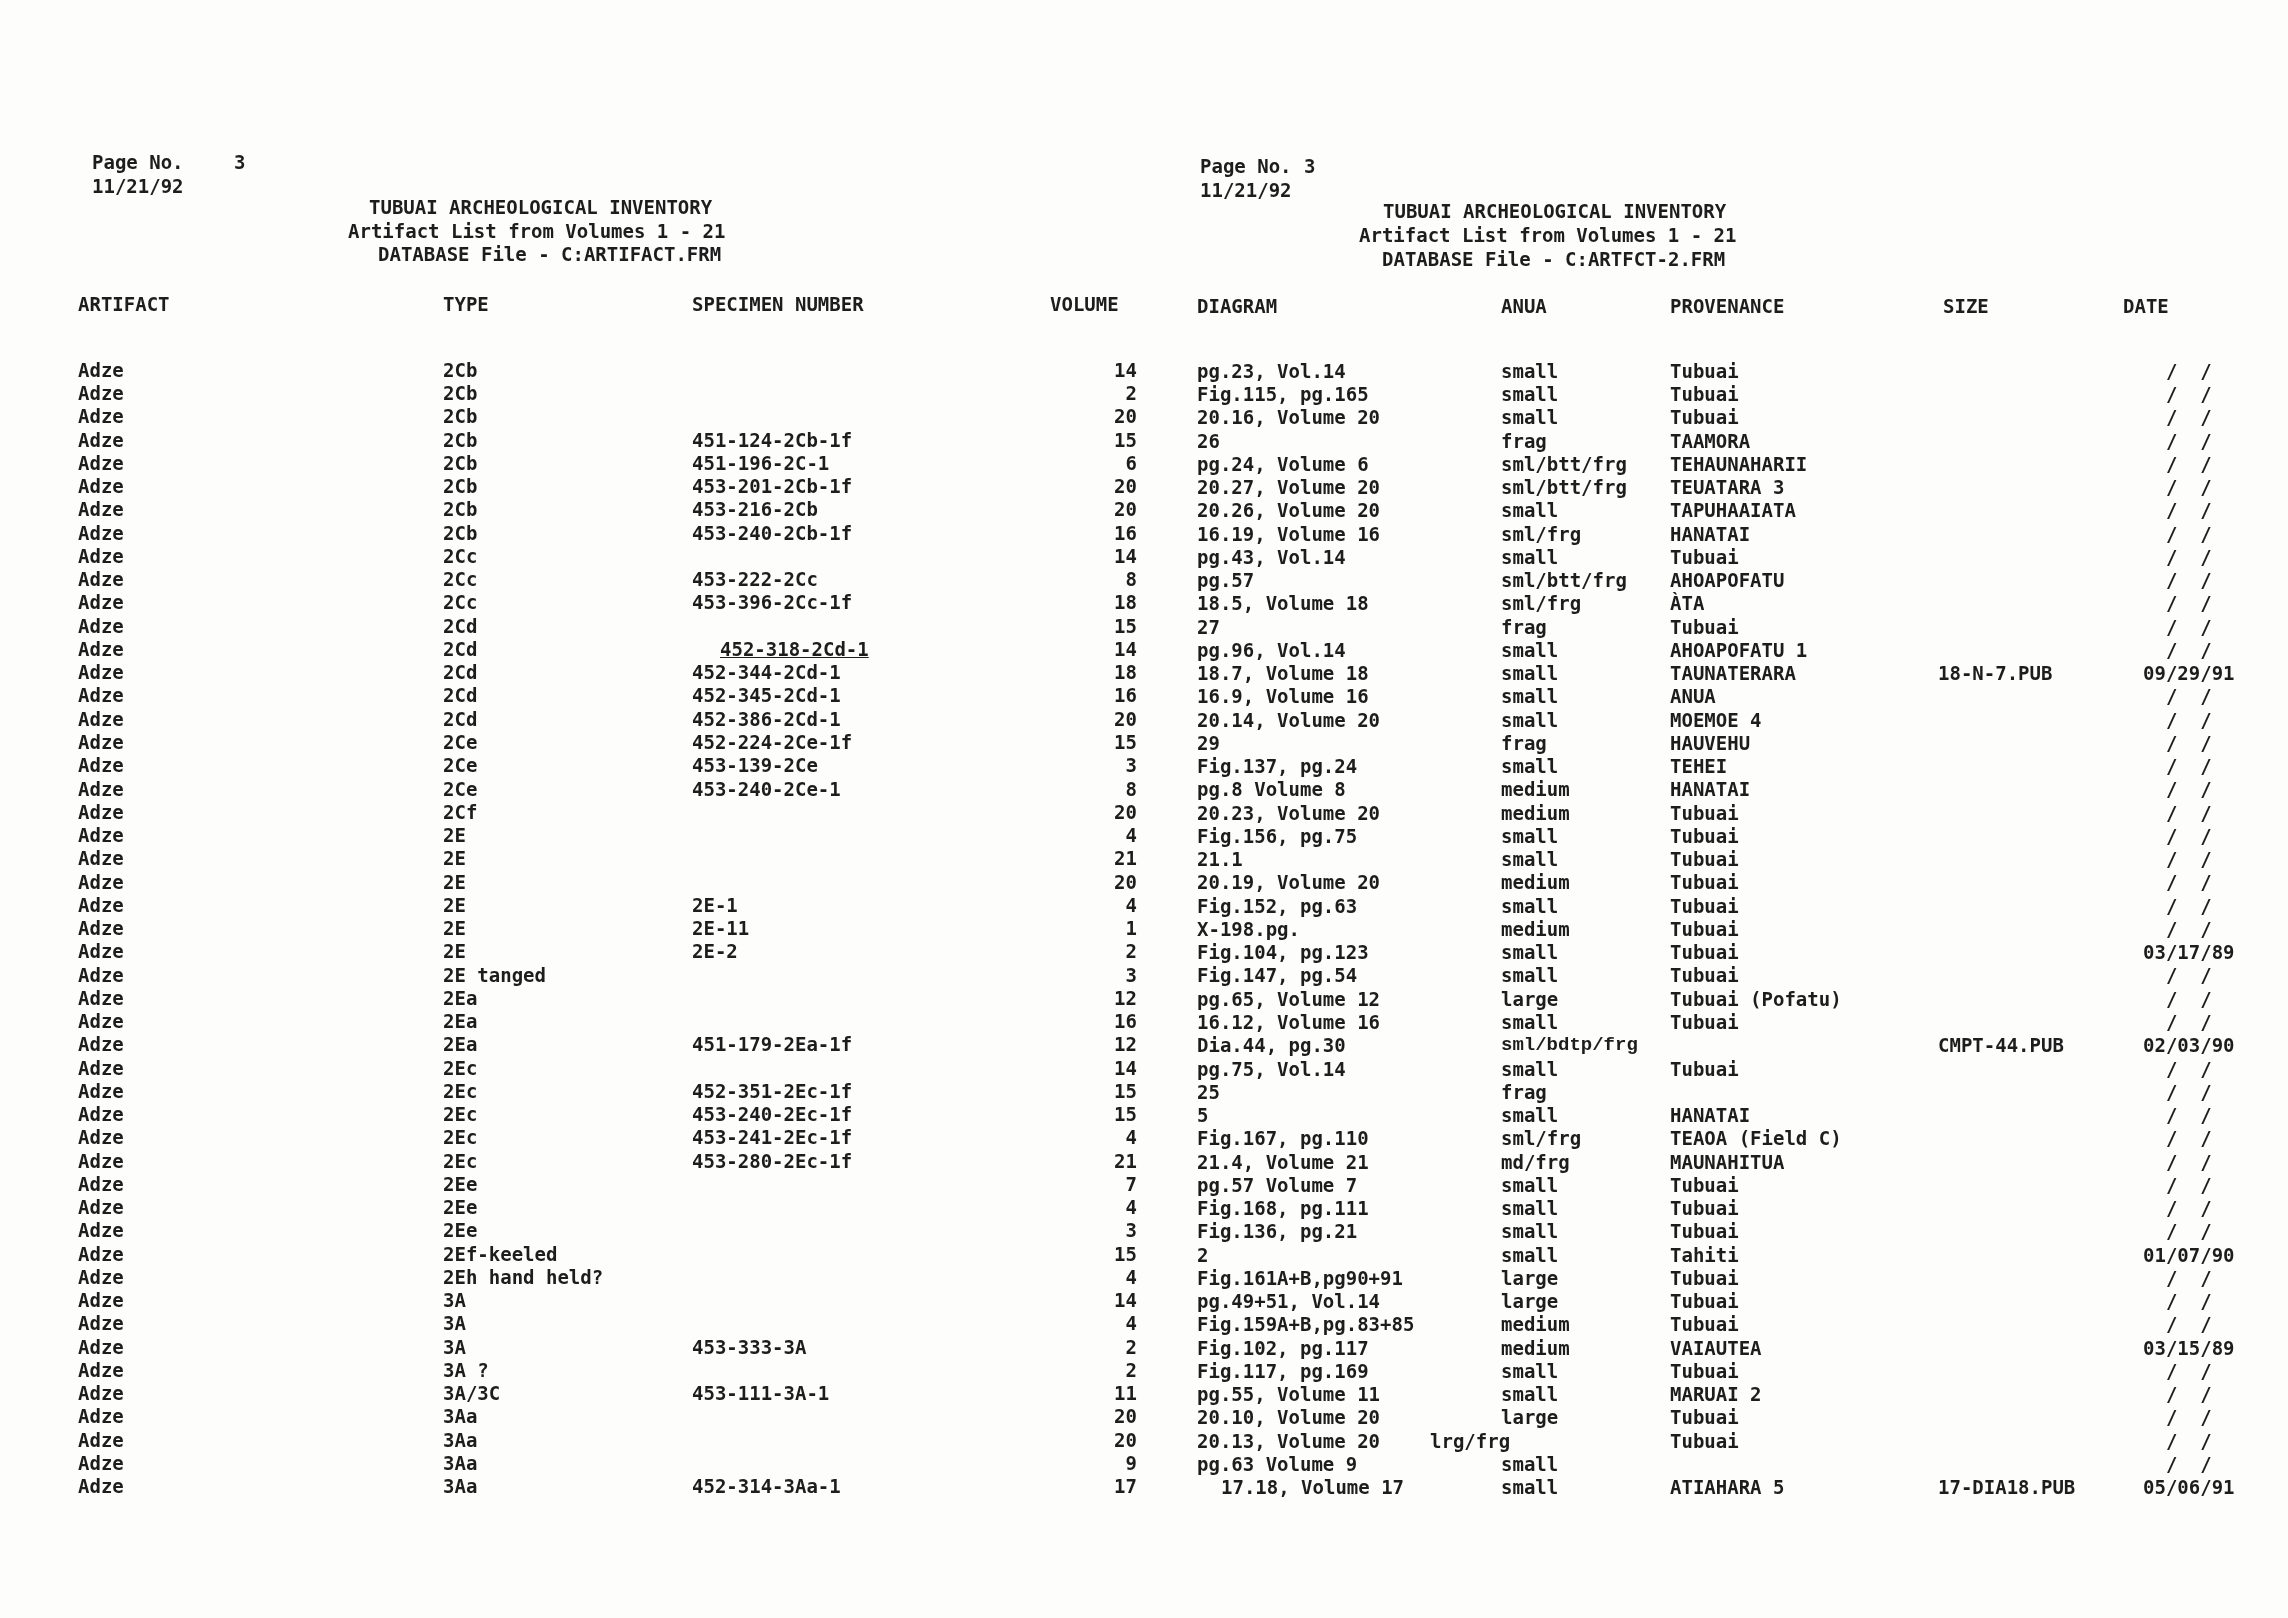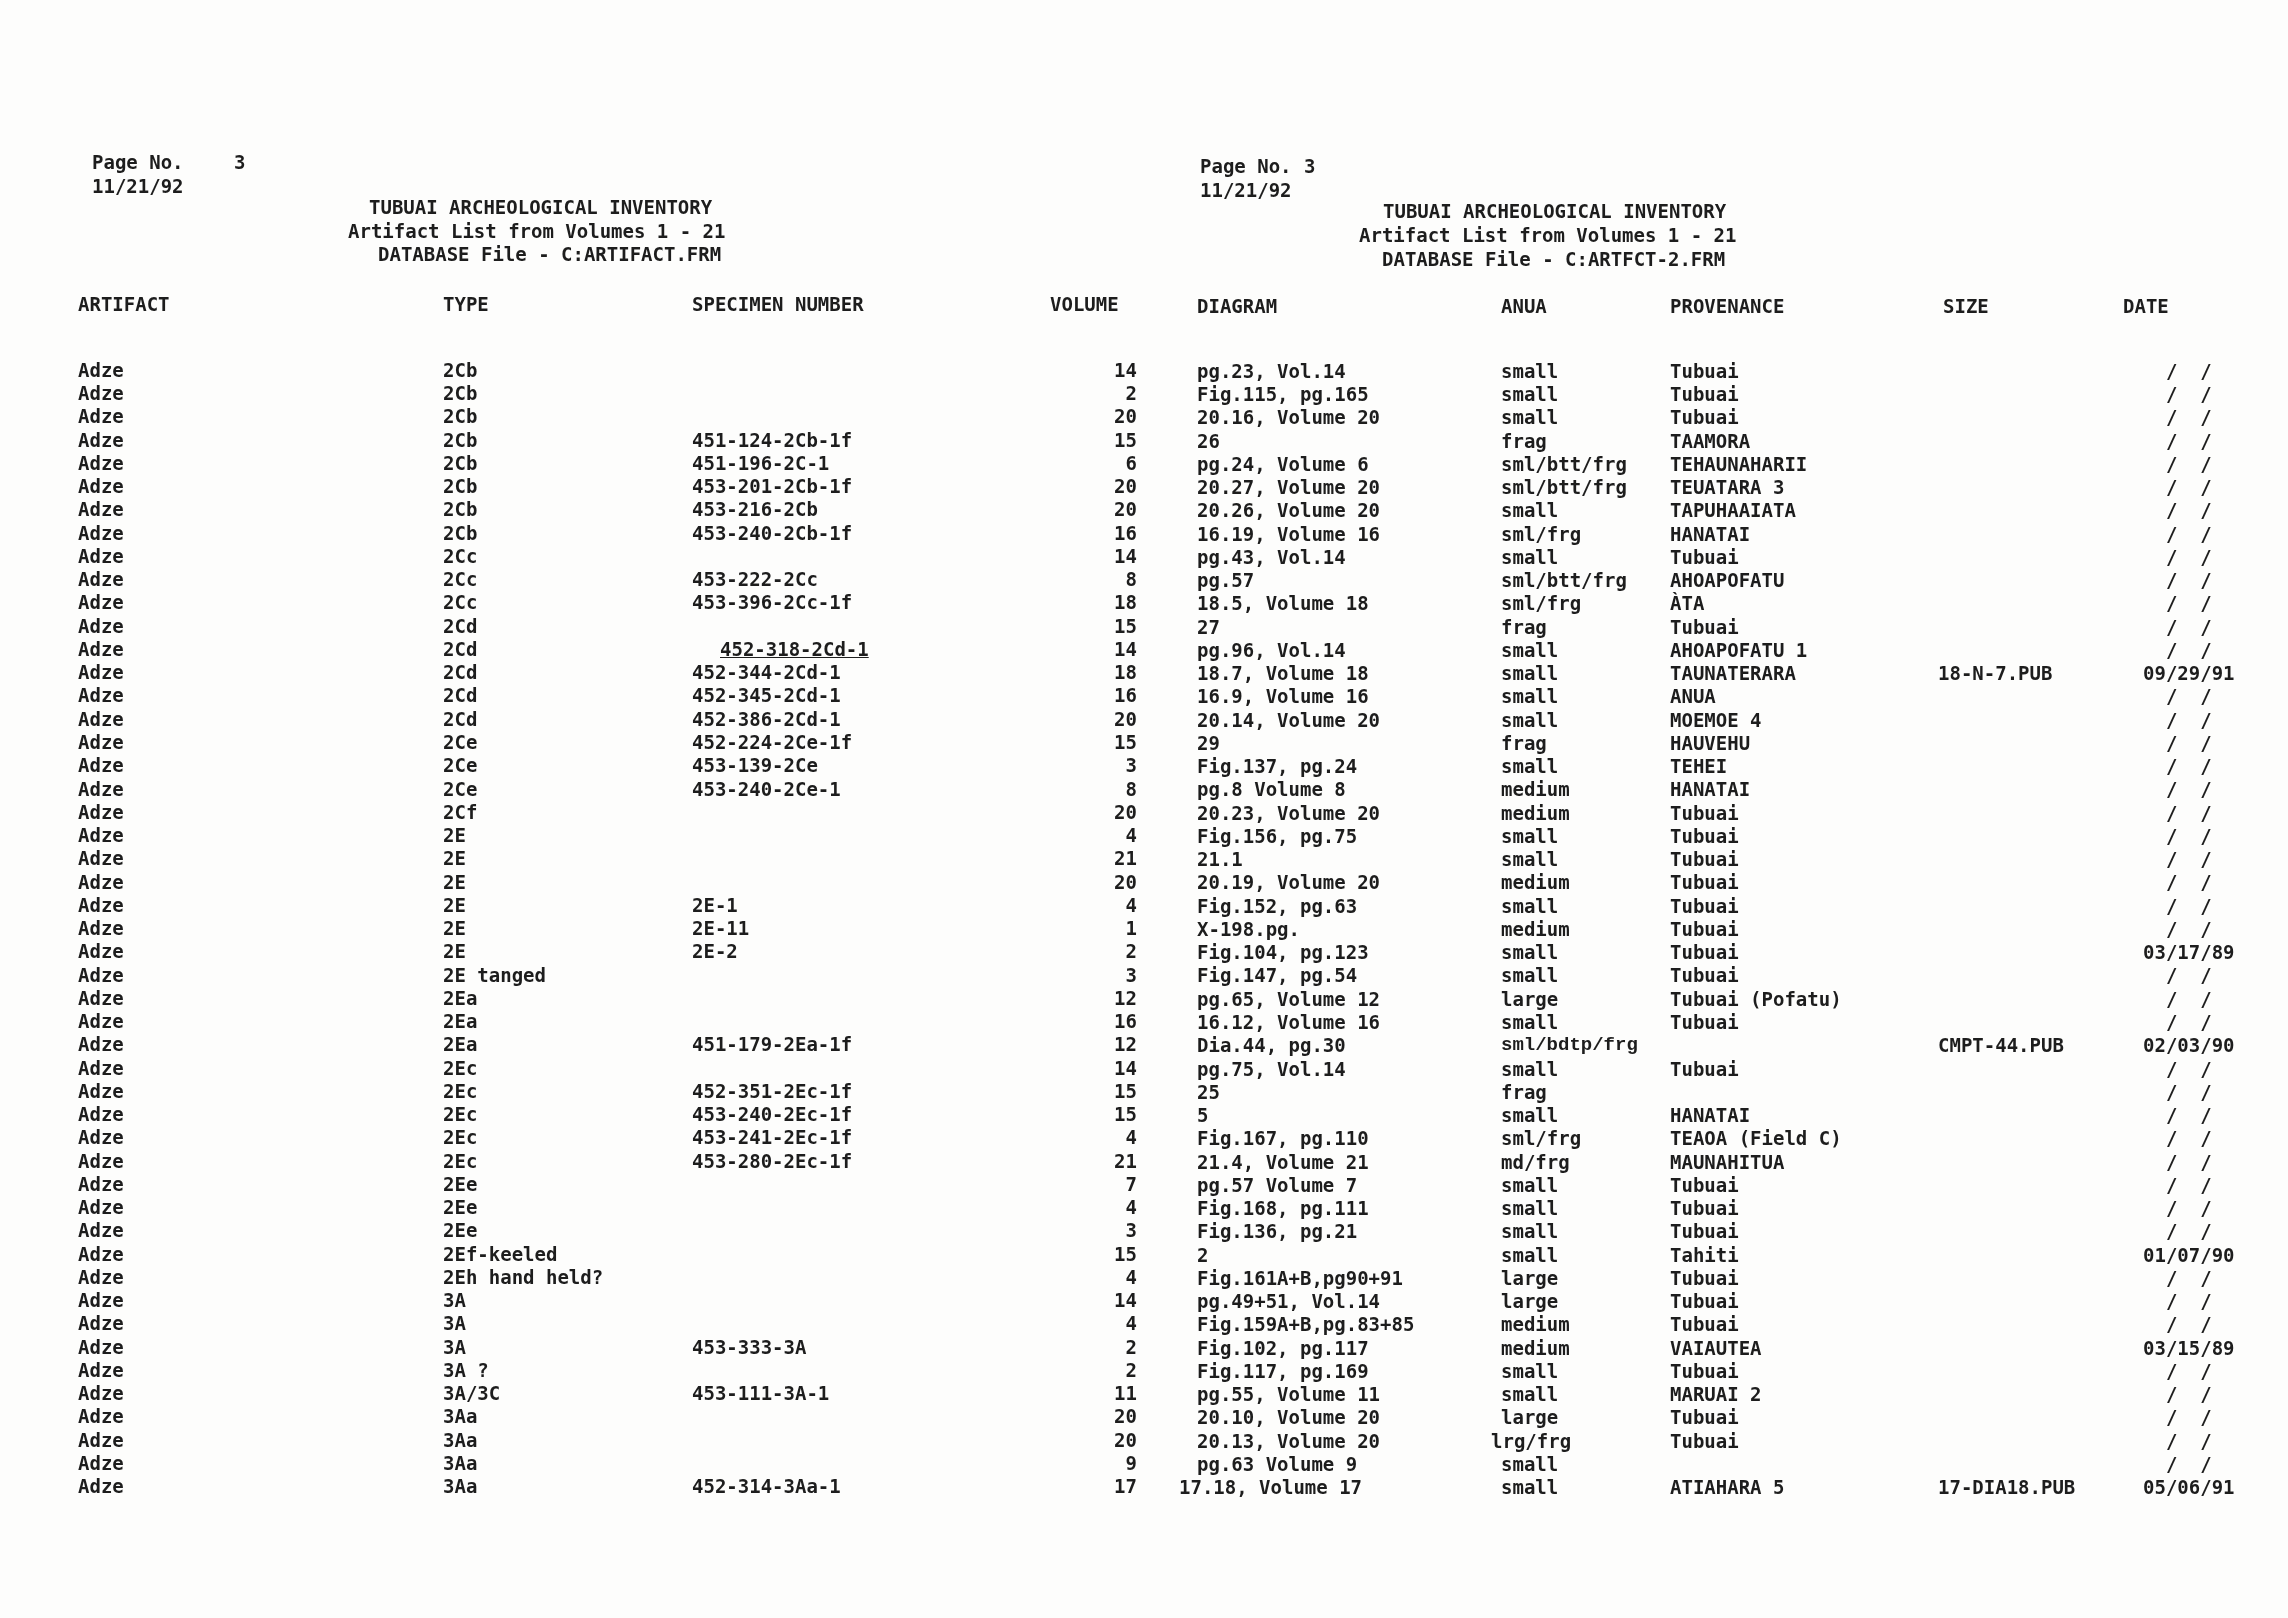--- a/index.html
+++ b/index.html
@@ -671,34 +671,34 @@
         </div>
         <div class="row" style="top: 1408px;">
           <span class="cell" style="left: 1197px;">20.10, Volume 20</span>
           <span class="cell" style="left: 1501px;">large</span>
           <span class="cell" style="left: 1670px;">Tubuai</span>
           <span class="cell" style="left: 1938px;"></span>
           <span class="cell" style="left: 2143px;">  /  /</span>
         </div>
         <div class="row" style="top: 1432px;">
           <span class="cell" style="left: 1197px;">20.13, Volume 20</span>
-          <span class="cell" style="left: 1491px;">lrg/frg</span>
+          <span class="cell" style="left: 1430px;">lrg/frg</span>
           <span class="cell" style="left: 1670px;">Tubuai</span>
           <span class="cell" style="left: 1938px;"></span>
           <span class="cell" style="left: 2143px;">  /  /</span>
         </div>
         <div class="row" style="top: 1455px;">
           <span class="cell" style="left: 1197px;">pg.63 Volume 9</span>
           <span class="cell" style="left: 1501px;">small</span>
           <span class="cell" style="left: 1670px;"></span>
           <span class="cell" style="left: 1938px;"></span>
           <span class="cell" style="left: 2143px;">  /  /</span>
         </div>
         <div class="row" style="top: 1478px;">
-          <span class="cell" style="left: 1179px;">17.18, Volume 17</span>
+          <span class="cell" style="left: 1221px;">17.18, Volume 17</span>
           <span class="cell" style="left: 1501px;">small</span>
           <span class="cell" style="left: 1670px;">ATIAHARA 5</span>
           <span class="cell" style="left: 1938px;">17-DIA18.PUB</span>
           <span class="cell" style="left: 2143px;">05/06/91</span>
         </div>
       </div>
   </div>
 
 </div>
 

